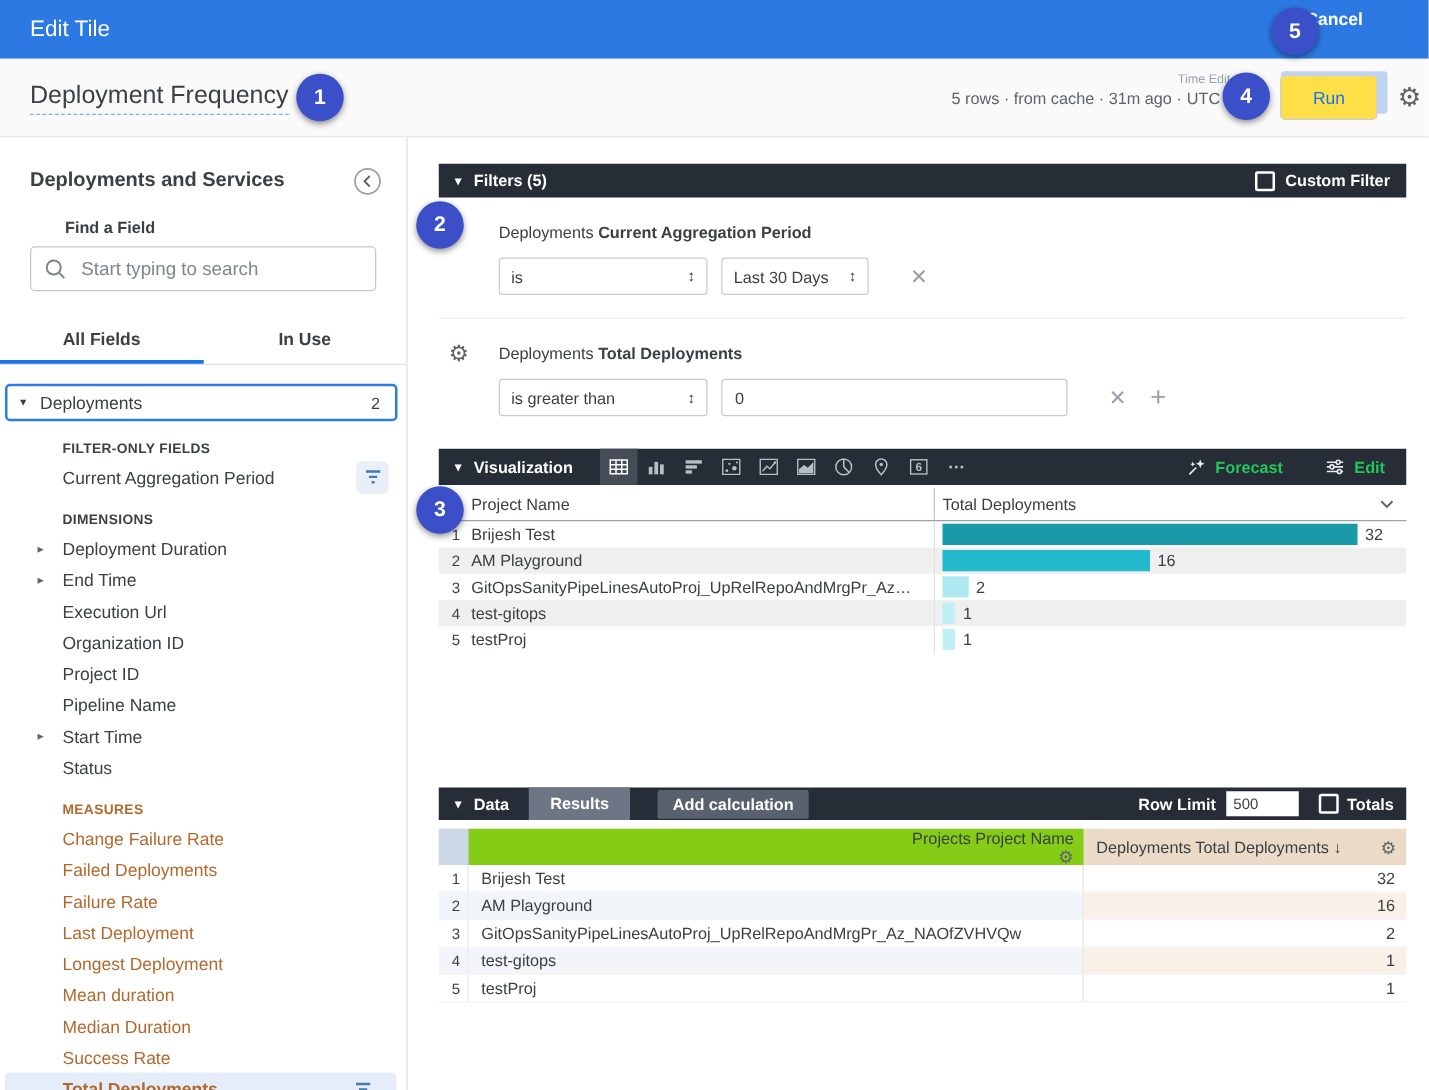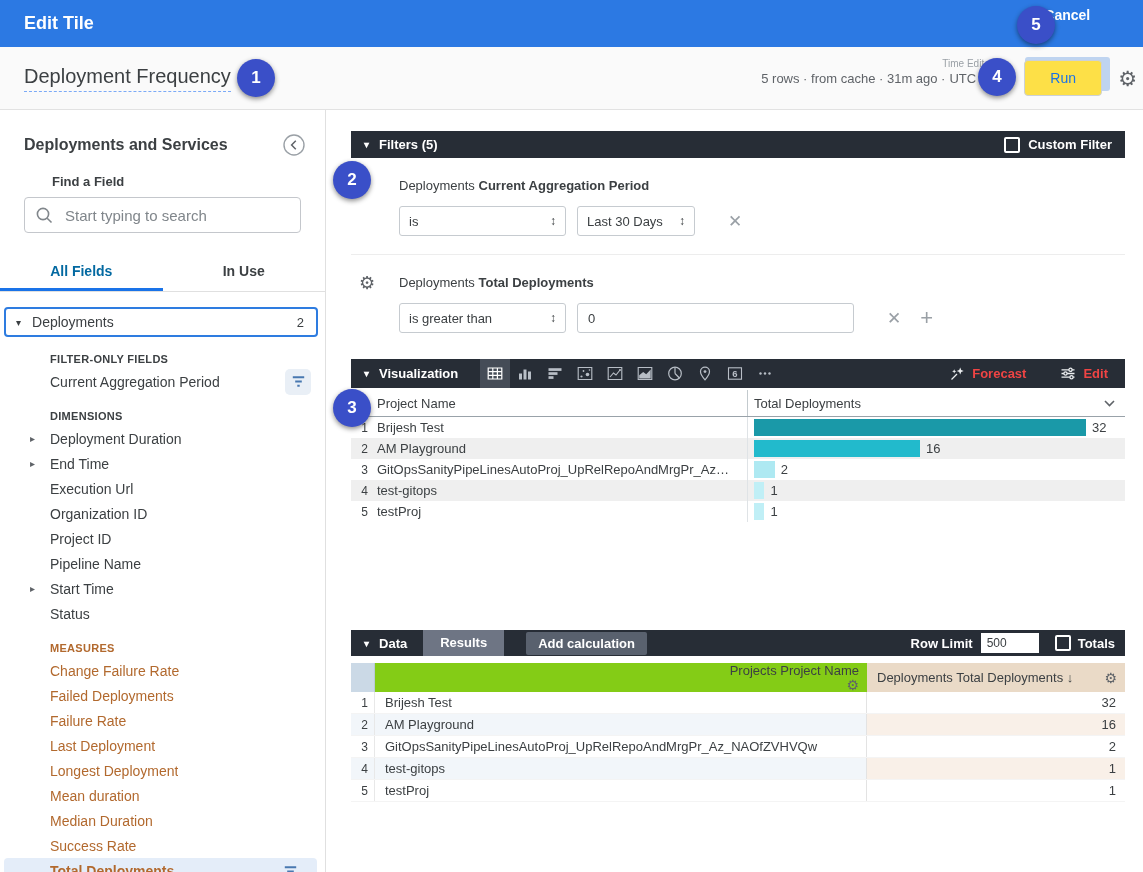--- a/index.html
+++ b/index.html
@@ -1,21 +1,21 @@
 <!DOCTYPE html>
 <html><head>
 <meta charset="utf-8">
 <style>
   html,body{margin:0;padding:0;}
   body{width:1143px;height:872px;position:relative;overflow:hidden;background:#fff;
        font-family:"Liberation Sans",sans-serif;color:#3c4043;}
   
   .topbar{height:47px;background:#2c79e3;display:flex;align-items:center;
           padding:0 15px 0 24px;box-sizing:border-box;}
-  .tb-title{color:#fff;font-size:18px;font-weight:700;}
+  .tb-title{color:#fff;font-size:18px;font-weight:400;}
   .tb-actions{margin-left:auto;display:flex;align-items:center;gap:34px;flex-direction:column;}
   .tb-link{color:#fff;font-size:14px;font-weight:600;cursor:pointer;white-space:nowrap;}
   .save-btn{background:#bfd4f0;color:#5b6b7d;font-size:14px;font-weight:600;border:none;
             border-radius:3px;padding:9px 26px;cursor:pointer;font-family:inherit;}
   
   .page-header{height:63px;background:#fafafa;border-bottom:1px solid #e2e2e2;display:flex;
                align-items:center;padding:0 6px 0 24px;box-sizing:border-box;}
   .page-title{font-size:20px;font-weight:400;color:#3c4043;border-bottom:1px dashed #7baaf7;
               padding-bottom:3px;}
   .header-right{margin-left:auto;display:flex;align-items:center;}
@@ -33,21 +33,21 @@
   .sb-title-row{display:flex;align-items:center;justify-content:space-between;padding:0 20px 0 24px;}
   .sb-title{font-size:16px;font-weight:700;color:#3c4043;}
   .find-label{padding:0 24px;margin-top:18px;font-size:13px;font-weight:700;color:#3c4043;margin-left:28px;}
   .search-box{margin:8px 24px 0 24px;height:36px;border:1px solid #c4c7cc;border-radius:4px;
               display:flex;align-items:center;padding:0 10px;gap:9px;box-sizing:border-box;}
   .search-input{border:none;outline:none;flex:1;font-size:15px;color:#3c4043;font-family:inherit;background:transparent;}
   .search-input::placeholder{color:#80868b;}
   .tabs{display:flex;margin-top:24px;border-bottom:1px solid #e0e0e0;}
   .tab{flex:1;text-align:center;font-size:14px;font-weight:700;color:#3c4043;
        padding:6px 0 9px 0;cursor:pointer;border-bottom:3px solid transparent;box-sizing:border-box;}
-  .tab.active{color:#0369a1;border-bottom-color:#1a73e8;}
+  .tab.active{color:#404040;border-bottom-color:#1a73e8;}
   .group-row{border:2px solid #2e7ce0;border-radius:4px;margin:15px 7px 0 4px;height:26px;
              display:flex;align-items:center;padding:0 12px 0 10px;cursor:pointer;}
   .group-caret{font-size:10px;color:#3c4043;margin-right:11px;}
   .group-label{font-size:14px;font-weight:500;color:#3c4043;}
   .group-count{margin-left:auto;font-size:13px;color:#3c4043;}
   .section-label{margin:16px 0 4px 50px;font-size:11px;font-weight:700;letter-spacing:.3px;color:#3c4043;}
   .section-label.measure{color:#b2692e;}
   .field-row{height:25px;display:flex;align-items:center;padding:0 14px 0 30px;font-size:14px;
              color:#3c4043;cursor:pointer;position:relative;}
   .fcaret{width:20px;font-size:10px;color:#5f6368;}
@@ -82,21 +82,21 @@
   .filter-gear{position:absolute;left:8px;top:17px;font-size:18px;color:#5f6368;cursor:pointer;}
   .num-input{width:277px;height:30px;border:1px solid #c6cbd0;border-radius:3px;margin-left:11px;
              padding:0 10px;font-size:13px;color:#3c4043;box-sizing:border-box;font-family:inherit;}
   
   .viz-sec{margin-top:8px;}
   .viz-bar{height:29px;}
   .viz-icons{display:flex;margin-left:22px;align-items:stretch;height:29px;}
   .viz-icon{width:30px;display:flex;align-items:center;justify-content:center;cursor:pointer;}
   .viz-icon.active{background:#454c57;}
   .viz-right{margin-left:auto;display:flex;align-items:center;gap:34px;padding-right:4px;}
-  .viz-action{display:flex;align-items:center;gap:7px;font-size:13px;font-weight:600;color:#ef4444;cursor:pointer;}
+  .viz-action{display:flex;align-items:center;gap:7px;font-size:13px;font-weight:600;color:#22c55e;cursor:pointer;}
   .viz-table{margin-top:2px;font-size:13px;}
   .vt-header{display:flex;height:26px;align-items:center;border-bottom:1px solid #99a2a9;}
   .vt-num{width:24px;text-align:right;padding-right:7px;box-sizing:border-box;font-size:12px;color:#3c4043;}
   .vt-name{width:372px;box-sizing:border-box;padding:0 12px 0 2px;white-space:nowrap;overflow:hidden;text-overflow:ellipsis;}
   .vt-value{flex:1;display:flex;align-items:center;height:100%;border-left:1px solid #dfe3e6;
             padding-left:6px;box-sizing:border-box;}
   .vt-header .vt-value{border-left-color:#c3cace;}
   .vt-chev{margin-left:auto;padding-right:10px;display:flex;align-items:center;cursor:pointer;}
   .vt-row{display:flex;height:21px;align-items:center;}
   .vt-row:nth-child(even){background:#efefef;}

